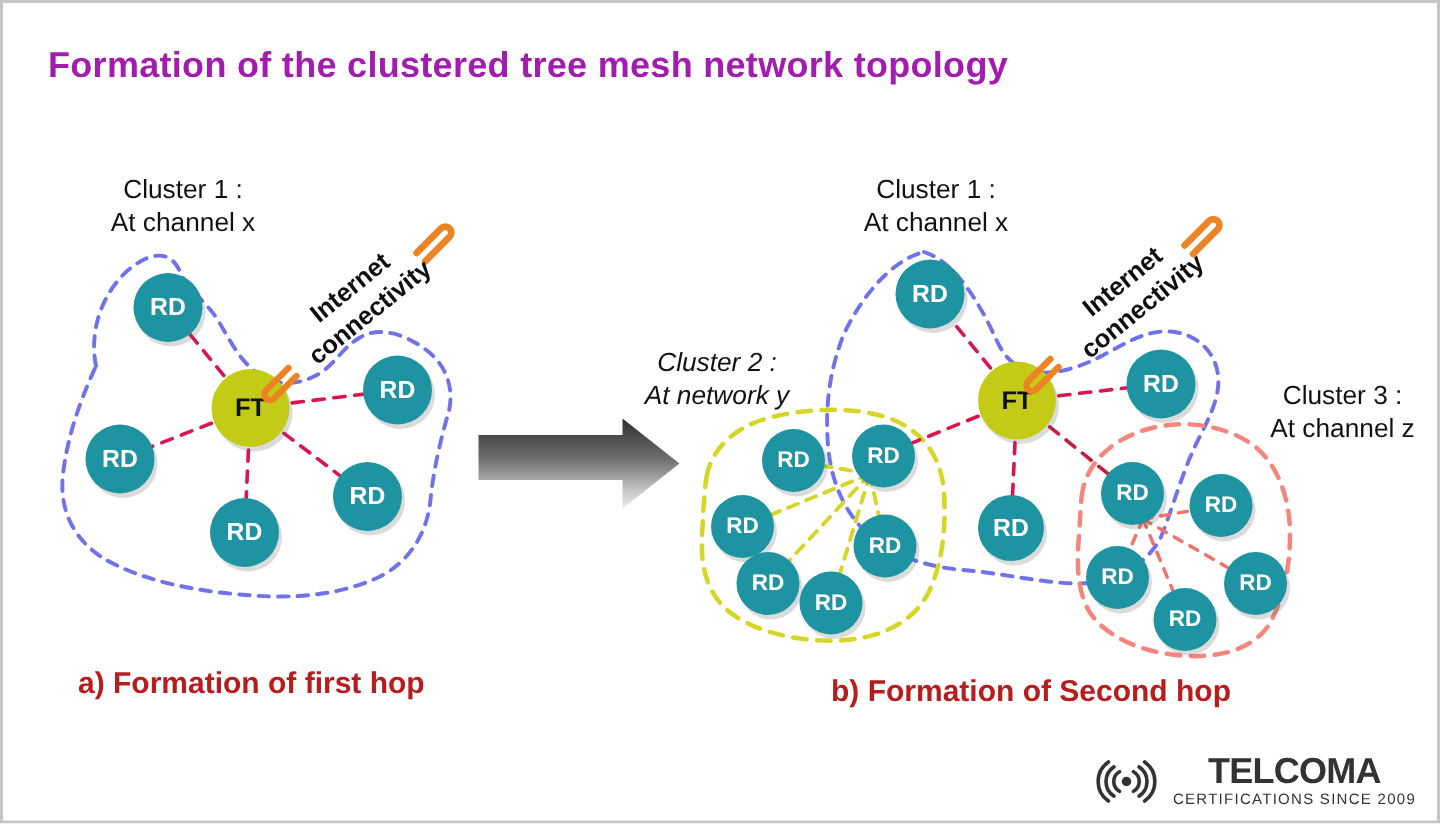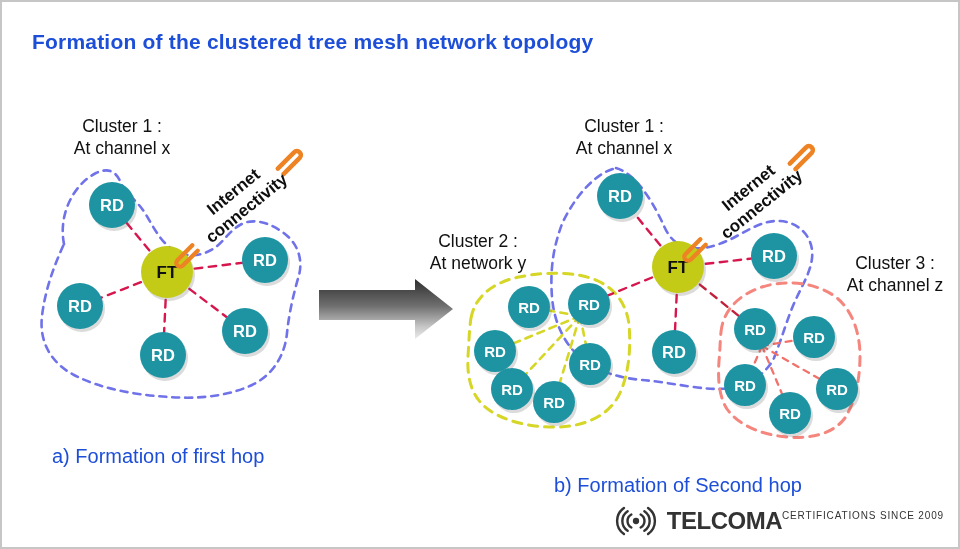--- a/index.html
+++ b/index.html
@@ -2,43 +2,43 @@
 <html><head>
 <meta charset="utf-8">
 <style>
   html,body{margin:0;padding:0;background:#ffffff;}
   .canvas{
     position:relative;width:960px;height:549px;box-sizing:border-box;
     background:#ffffff;border:2px solid #c6c6c6;overflow:hidden;
     font-family:"Liberation Sans",sans-serif;color:#141414;
   }
   .page-title{
-    position:absolute;left:30px;top:28px;font-size:21px;font-weight:700;
-    letter-spacing:0.2px;color:#1d4ed8;white-space:nowrap;
+    position:absolute;left:30px;top:28px;font-size:24px;font-weight:700;
+    letter-spacing:0.2px;color:#a21caf;white-space:nowrap;
   }
   .diagram-svg{position:absolute;left:0;top:0;}
   svg text{font-family:"Liberation Sans",sans-serif;font-weight:bold;}
   .node-label-rd{fill:#ffffff;font-size:16.5px;}
   .node-label-rd-s{fill:#ffffff;font-size:15px;}
   .node-label-ft{fill:#101010;font-size:17px;}
   .cluster-label{
     position:absolute;width:160px;text-align:center;font-size:17.5px;
     font-weight:500;line-height:22px;color:#111;
   }
   .caption{
-    position:absolute;font-size:20px;font-weight:400;color:#1d4ed8;white-space:nowrap;
+    position:absolute;font-size:20px;font-weight:700;color:#b91c1c;white-space:nowrap;
   }
   .internet-label{
     position:absolute;width:150px;text-align:center;font-size:17px;font-weight:600;
     line-height:21px;color:#0e0e0e;transform:rotate(-39deg);
   }
   .logo{
     position:absolute;right:14px;bottom:6px;display:flex;align-items:center;gap:5px;
   }
-  .logo-text{display:flex;flex-direction:row;align-items:flex-start;}
+  .logo-text{display:flex;flex-direction:column;align-items:center;}
   .logo-brand{font-size:24px;font-weight:700;letter-spacing:-0.5px;color:#333;line-height:24px;}
   .logo-tagline{font-size:10px;font-weight:400;letter-spacing:0.85px;color:#333;margin-top:1px;}
 </style>
 </head>
 <body>
 
 <div class="canvas">
 
   <div class="page-title">Formation of the clustered tree mesh network topology</div>
 
@@ -238,36 +238,36 @@
     <div>connectivity</div>
   </div>
 
   <div class="caption" style="left:50px;top:443px;">a) Formation of first hop</div>
 
   <div class="cluster-label" style="left:542px;top:113px;">
     <div>Cluster 1 :</div>
     <div>At channel x</div>
   </div>
 
-  <div class="cluster-label" style="left:396px;top:228px;">
+  <div class="cluster-label" style="left:396px;top:228px;font-style:italic;">
     <div>Cluster 2 :</div>
     <div>At network y</div>
   </div>
 
   <div class="cluster-label" style="left:813px;top:250px;">
     <div>Cluster 3 :</div>
     <div>At channel z</div>
   </div>
 
   <div class="internet-label" style="left:678px;top:173px;">
     <div>Internet</div>
     <div>connectivity</div>
   </div>
 
-  <div class="caption" style="left:552px;top:472px;">b) Formation of Second hop</div>
+  <div class="caption" style="left:552px;top:448px;">b) Formation of Second hop</div>
 
   <div class="logo">
     <svg width="52" height="40" viewBox="0 0 56 40">
       <g stroke="#333" stroke-width="2.6" fill="none" stroke-linecap="round">
         <path d="M 23 13 A 8 8 0 0 0 23 27"></path>
         <path d="M 19 9.5 A 12.5 12.5 0 0 0 19 30.5"></path>
         <path d="M 15 6 A 17 17 0 0 0 15 34"></path>
         <path d="M 33 13 A 8 8 0 0 1 33 27"></path>
         <path d="M 37 9.5 A 12.5 12.5 0 0 1 37 30.5"></path>
         <path d="M 41 6 A 17 17 0 0 1 41 34"></path>

